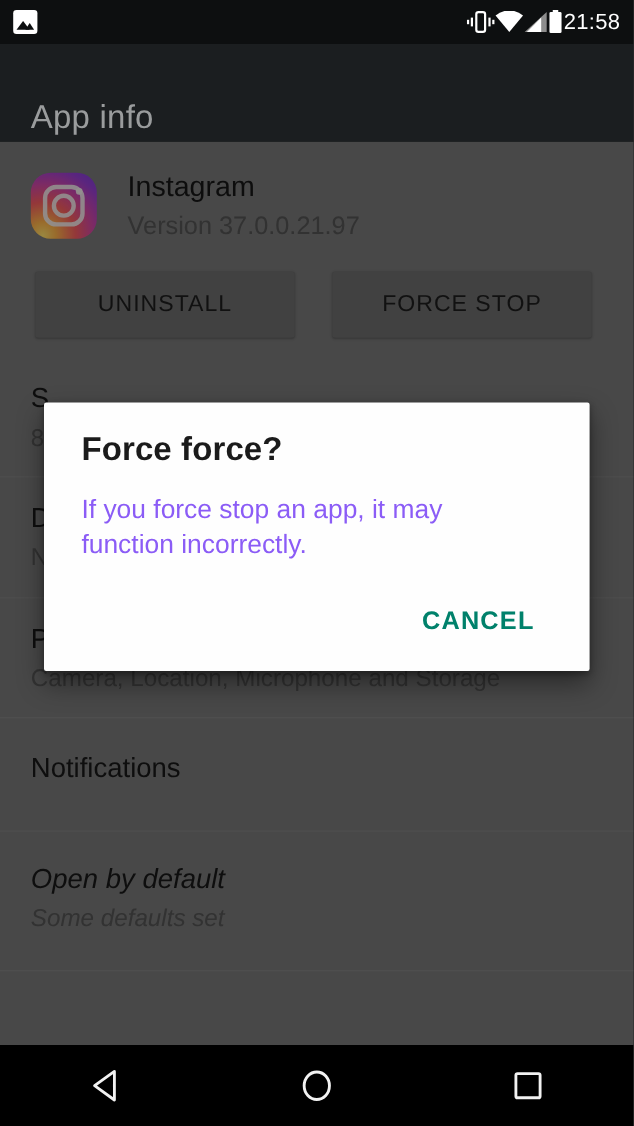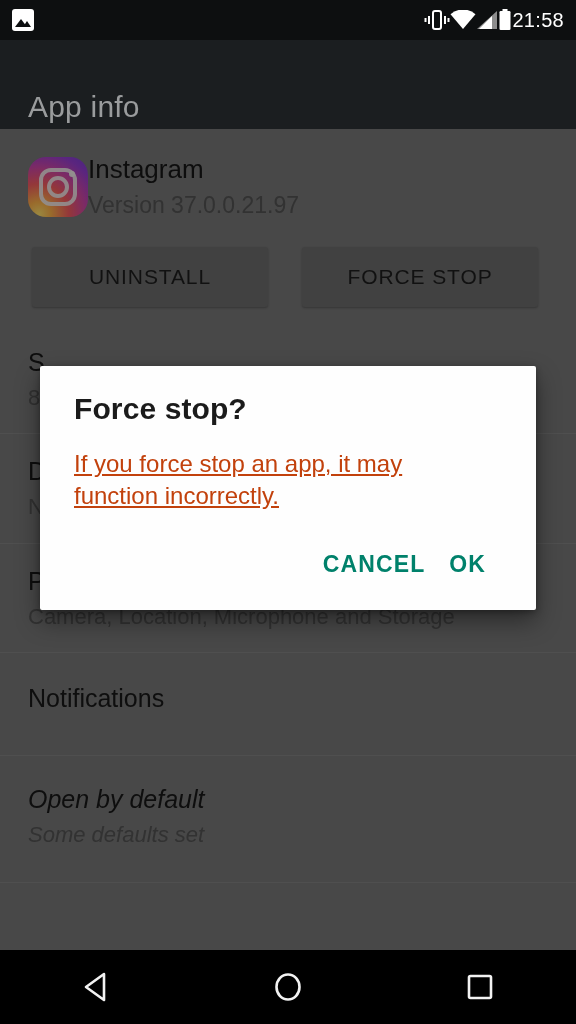--- a/index.html
+++ b/index.html
@@ -129,21 +129,21 @@
     border: 4px solid rgba(235,230,228,.9);
     border-radius: 50%;
   }
   .ig-dot {
     position: absolute;
     right: 13px; top: 14px;
     width: 6px; height: 6px;
     border-radius: 50%;
     background: rgba(235,230,228,.95);
   }
-  .app-meta { }
+  .app-meta { padding-left: 28px; }
   .app-name {
     color: #141414;
     font-size: 26px;
     line-height: 1.15;
   }
   .app-version {
     color: #4a4a4a;
     font-size: 23px;
     padding-top: 7px;
   }
@@ -209,26 +209,25 @@
     padding: 26px 30px 0 34px;
   }
   .dlg-title {
     color: #1b1b1b;
     font-size: 30px;
     font-weight: bold;
     letter-spacing: 0.1px;
     padding-bottom: 22px;
   }
   .dlg-body {
-    color: #c2410c;
+    color: #8b5cf6;
     font-size: 24px;
     line-height: 1.32;
     padding-right: 18px;
     padding-bottom: 30px;
-    text-decoration: underline;
   }
   .dlg-actions {
     display: flex;
     justify-content: flex-end;
     align-items: center;
     padding: 0 8px 22px 0;
   }
   .dlg-btn {
     background: none;
     border: none;
@@ -338,25 +337,24 @@
         <div class="li-sub">Some defaults set</div>
       </div>
       <div class="list-item" style="padding:0;height:34px;"></div>
     </div>
 
   </div>
 
   <div class="scrim"></div>
 
   <div class="dialog">
-    <div class="dlg-title">Force stop?</div>
+    <div class="dlg-title">Force force?</div>
     <div class="dlg-body">If you force stop an app, it may function incorrectly.</div>
     <div class="dlg-actions">
       <button class="dlg-btn">CANCEL</button>
-      <button class="dlg-btn">OK</button>
     </div>
   </div>
 
   <div class="nav-bar">
     <div class="nav-btn">
       <svg width="30" height="32" viewBox="0 0 30 32">
         <path d="M23 3 L5 16 L23 29 Z" fill="none" stroke="#f2f2f2" stroke-width="2.6" stroke-linejoin="round"></path>
       </svg>
     </div>
     <div class="nav-btn">

